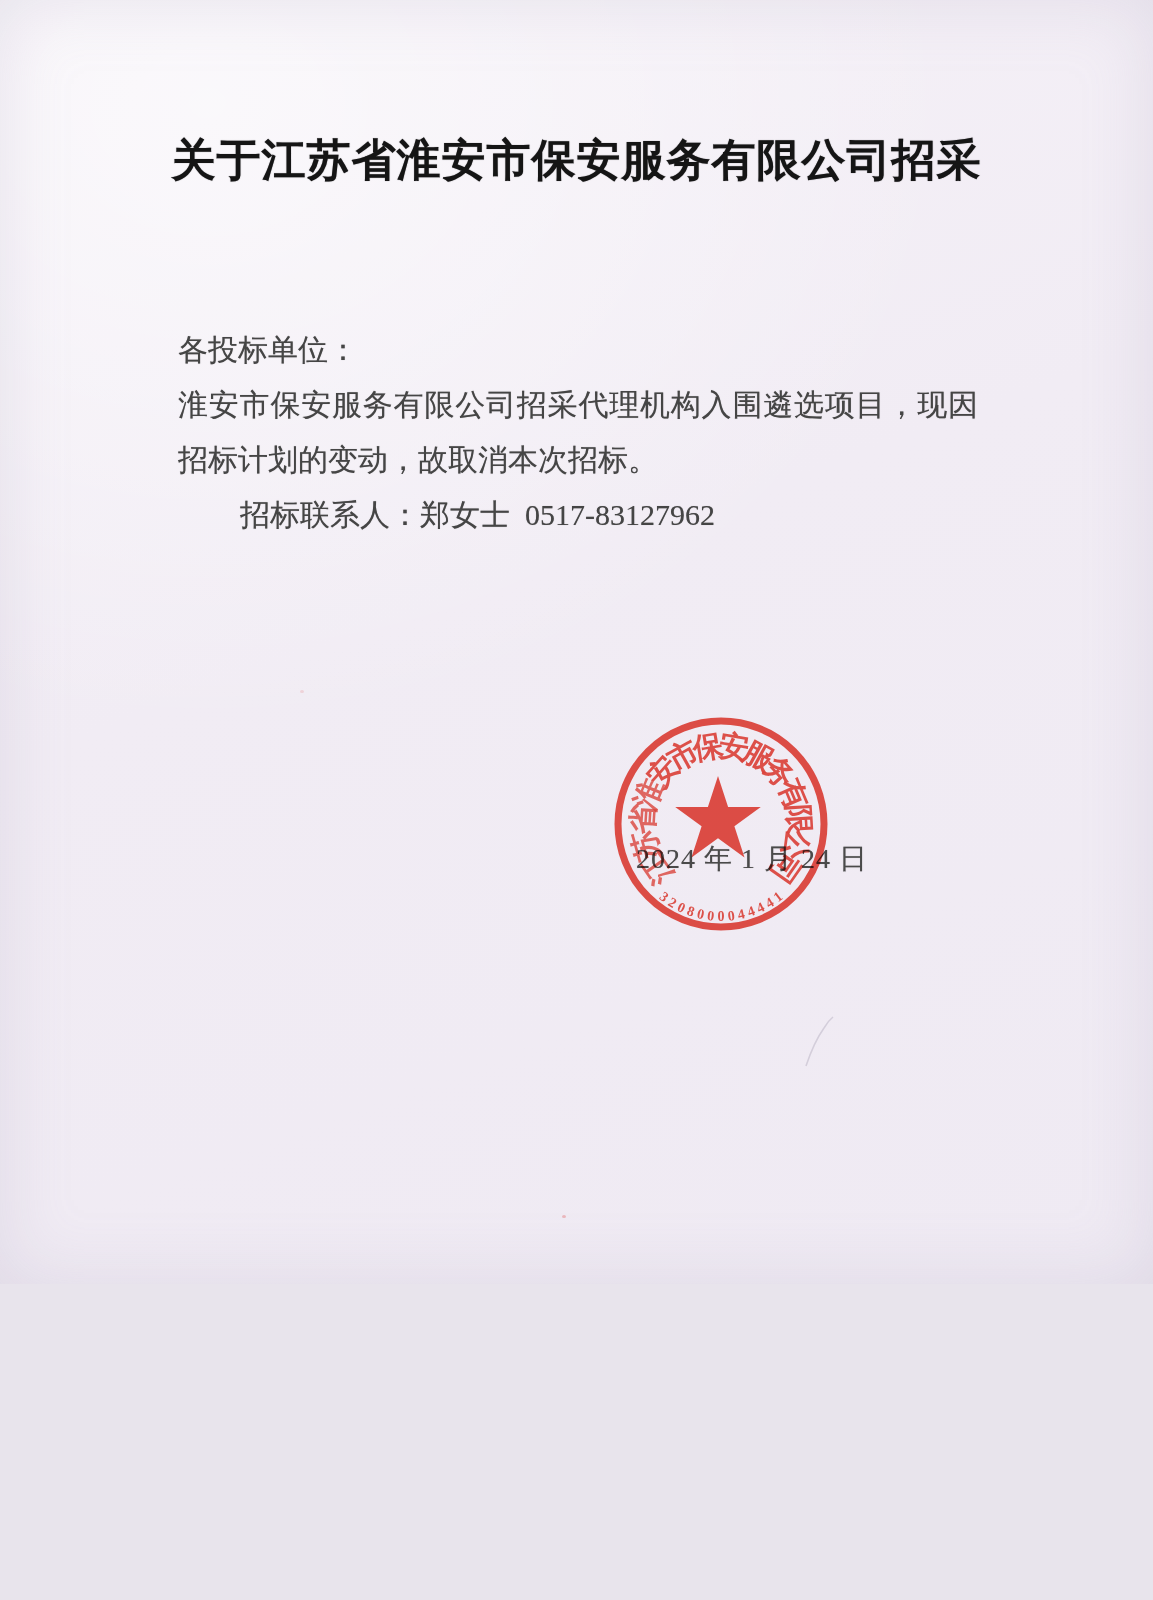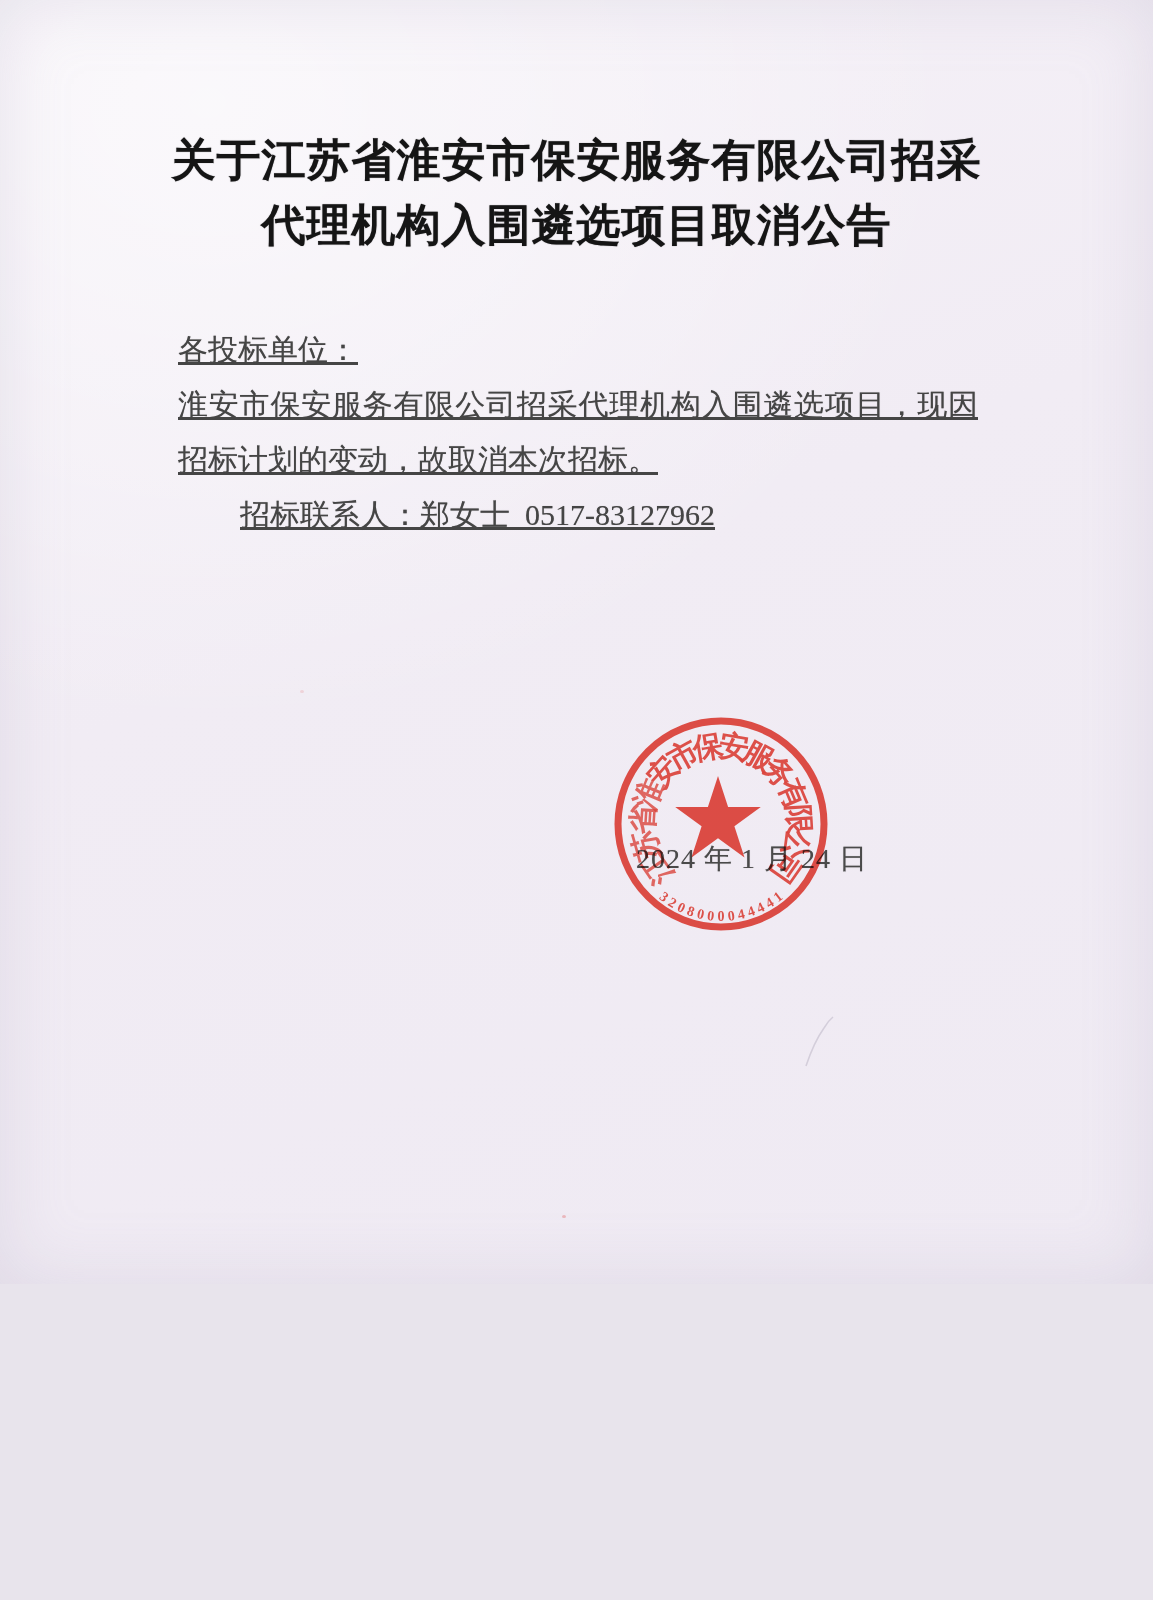--- a/index.html
+++ b/index.html
@@ -24,21 +24,20 @@
     font-weight:bold;
     color:#151515;
     letter-spacing:1px;
     text-shadow:0 0 1px rgba(20,20,20,0.55);
   }
   .doc-body{
     position:absolute;top:322px;left:178px;width:800px;
     font-size:30px;line-height:55px;
     color:#454545;
     text-shadow:0 0 0.7px rgba(80,80,80,0.55);
-    text-decoration:underline;
   }
   .line{white-space:pre;}
   .line.flush{white-space:normal;text-align:justify;text-align-last:justify;}
   .line.indent{text-indent:62px;}
   .signature{
     position:absolute;top:784px;left:542px;
     font-size:28px;letter-spacing:1.5px;
     color:#4a4a4a;white-space:pre;
     text-shadow:0 0 0.7px rgba(80,80,80,0.5);
   }
@@ -70,21 +69,20 @@
   .speck-a{left:562px;top:1215px;}
   .speck-b{left:300px;top:690px;opacity:0.5;}
 </style>
 </head>
 <body>
 
 <div class="page">
 
   <div class="doc-title">
     <div>关于江苏省淮安市保安服务有限公司招采</div>
-    <div>代理机构入围遴选项目取消公告</div>
   </div>
 
   <div class="doc-body">
     <div class="line">各投标单位：</div>
     <div class="line flush">淮安市保安服务有限公司招采代理机构入围遴选项目，现因</div>
     <div class="line">招标计划的变动，故取消本次招标。</div>
     <div class="line indent">招标联系人：郑女士  0517-83127962</div>
   </div>
 
   <div class="sign-date">2024 年 1 月 24 日</div>

